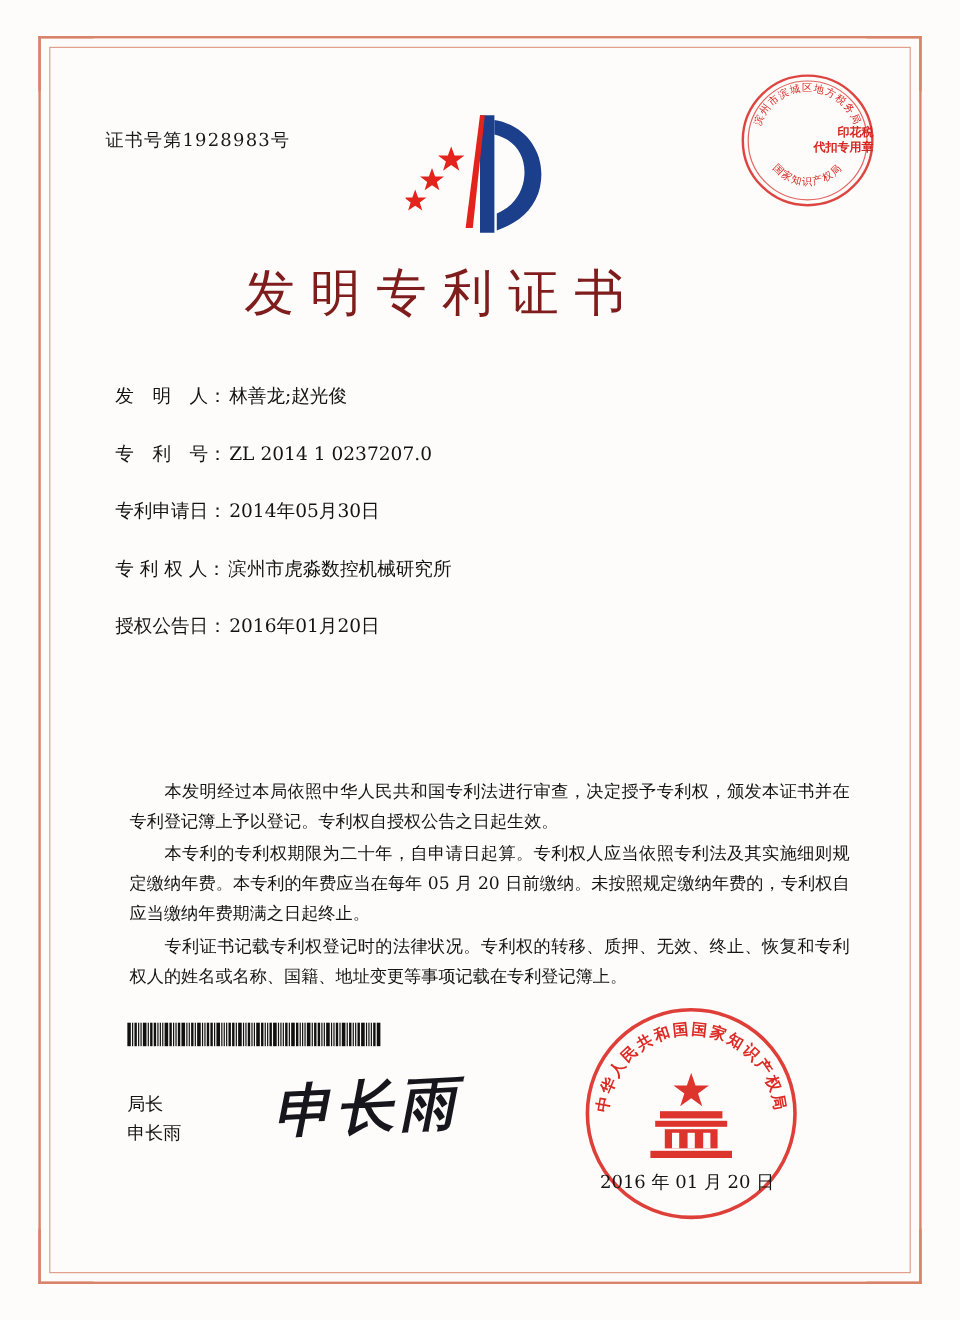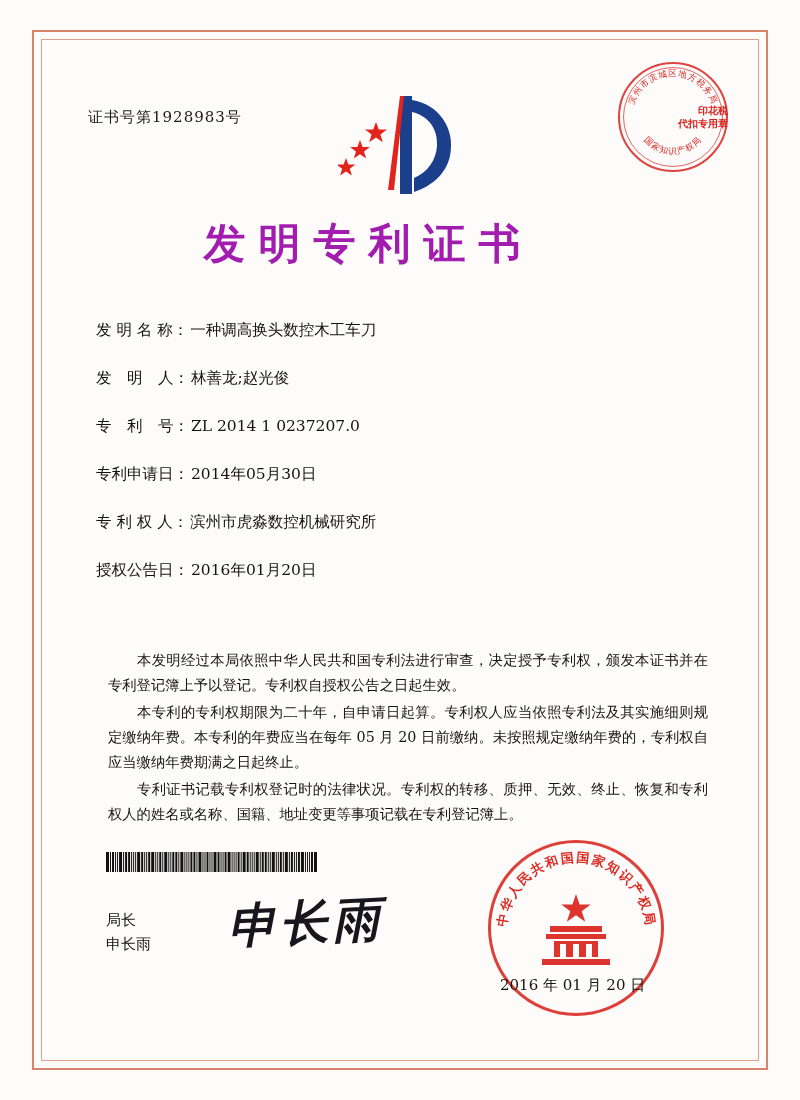--- a/index.html
+++ b/index.html
@@ -65,24 +65,24 @@
     width: 124px; height: 110px;
   }
 
   .doc-title {
     position: absolute;
     left: 0; top: 216px;
     width: 724px;
     text-align: center;
     font-family: "DejaVu Serif", serif;
     font-size: 42px;
-    font-weight: bold;
+    font-weight: normal;
     letter-spacing: 13px;
     text-indent: 13px;
-    color: #a21caf;
+    color: #7f1d1d;
   }
 
   
   .tax-stamp {
     position: absolute;
     left: 618px; top: 62px;
     width: 110px; height: 110px;
   }
   .tax-stamp .ring {
     position: absolute;
@@ -277,23 +277,20 @@
     </svg>
     <div class="center-lines">
       <div>印花税</div>
       <div>代扣专用章</div>
     </div>
   </div>
 
   <div class="doc-title">发明专利证书</div>
 
   <div class="fields">
-    <div class="field-row">
-      <span class="field-label">发 明 名 称：</span><span class="field-value">一种调高换头数控木工车刀</span>
-    </div>
     <div class="field-row">
       <span class="field-label">发　明　人：</span><span class="field-value">林善龙;赵光俊</span>
     </div>
     <div class="field-row">
       <span class="field-label">专　利　号：</span><span class="field-value">ZL 2014 1 0237207.0</span>
     </div>
     <div class="field-row">
       <span class="field-label">专利申请日：</span><span class="field-value">2014年05月30日</span>
     </div>
     <div class="field-row">

